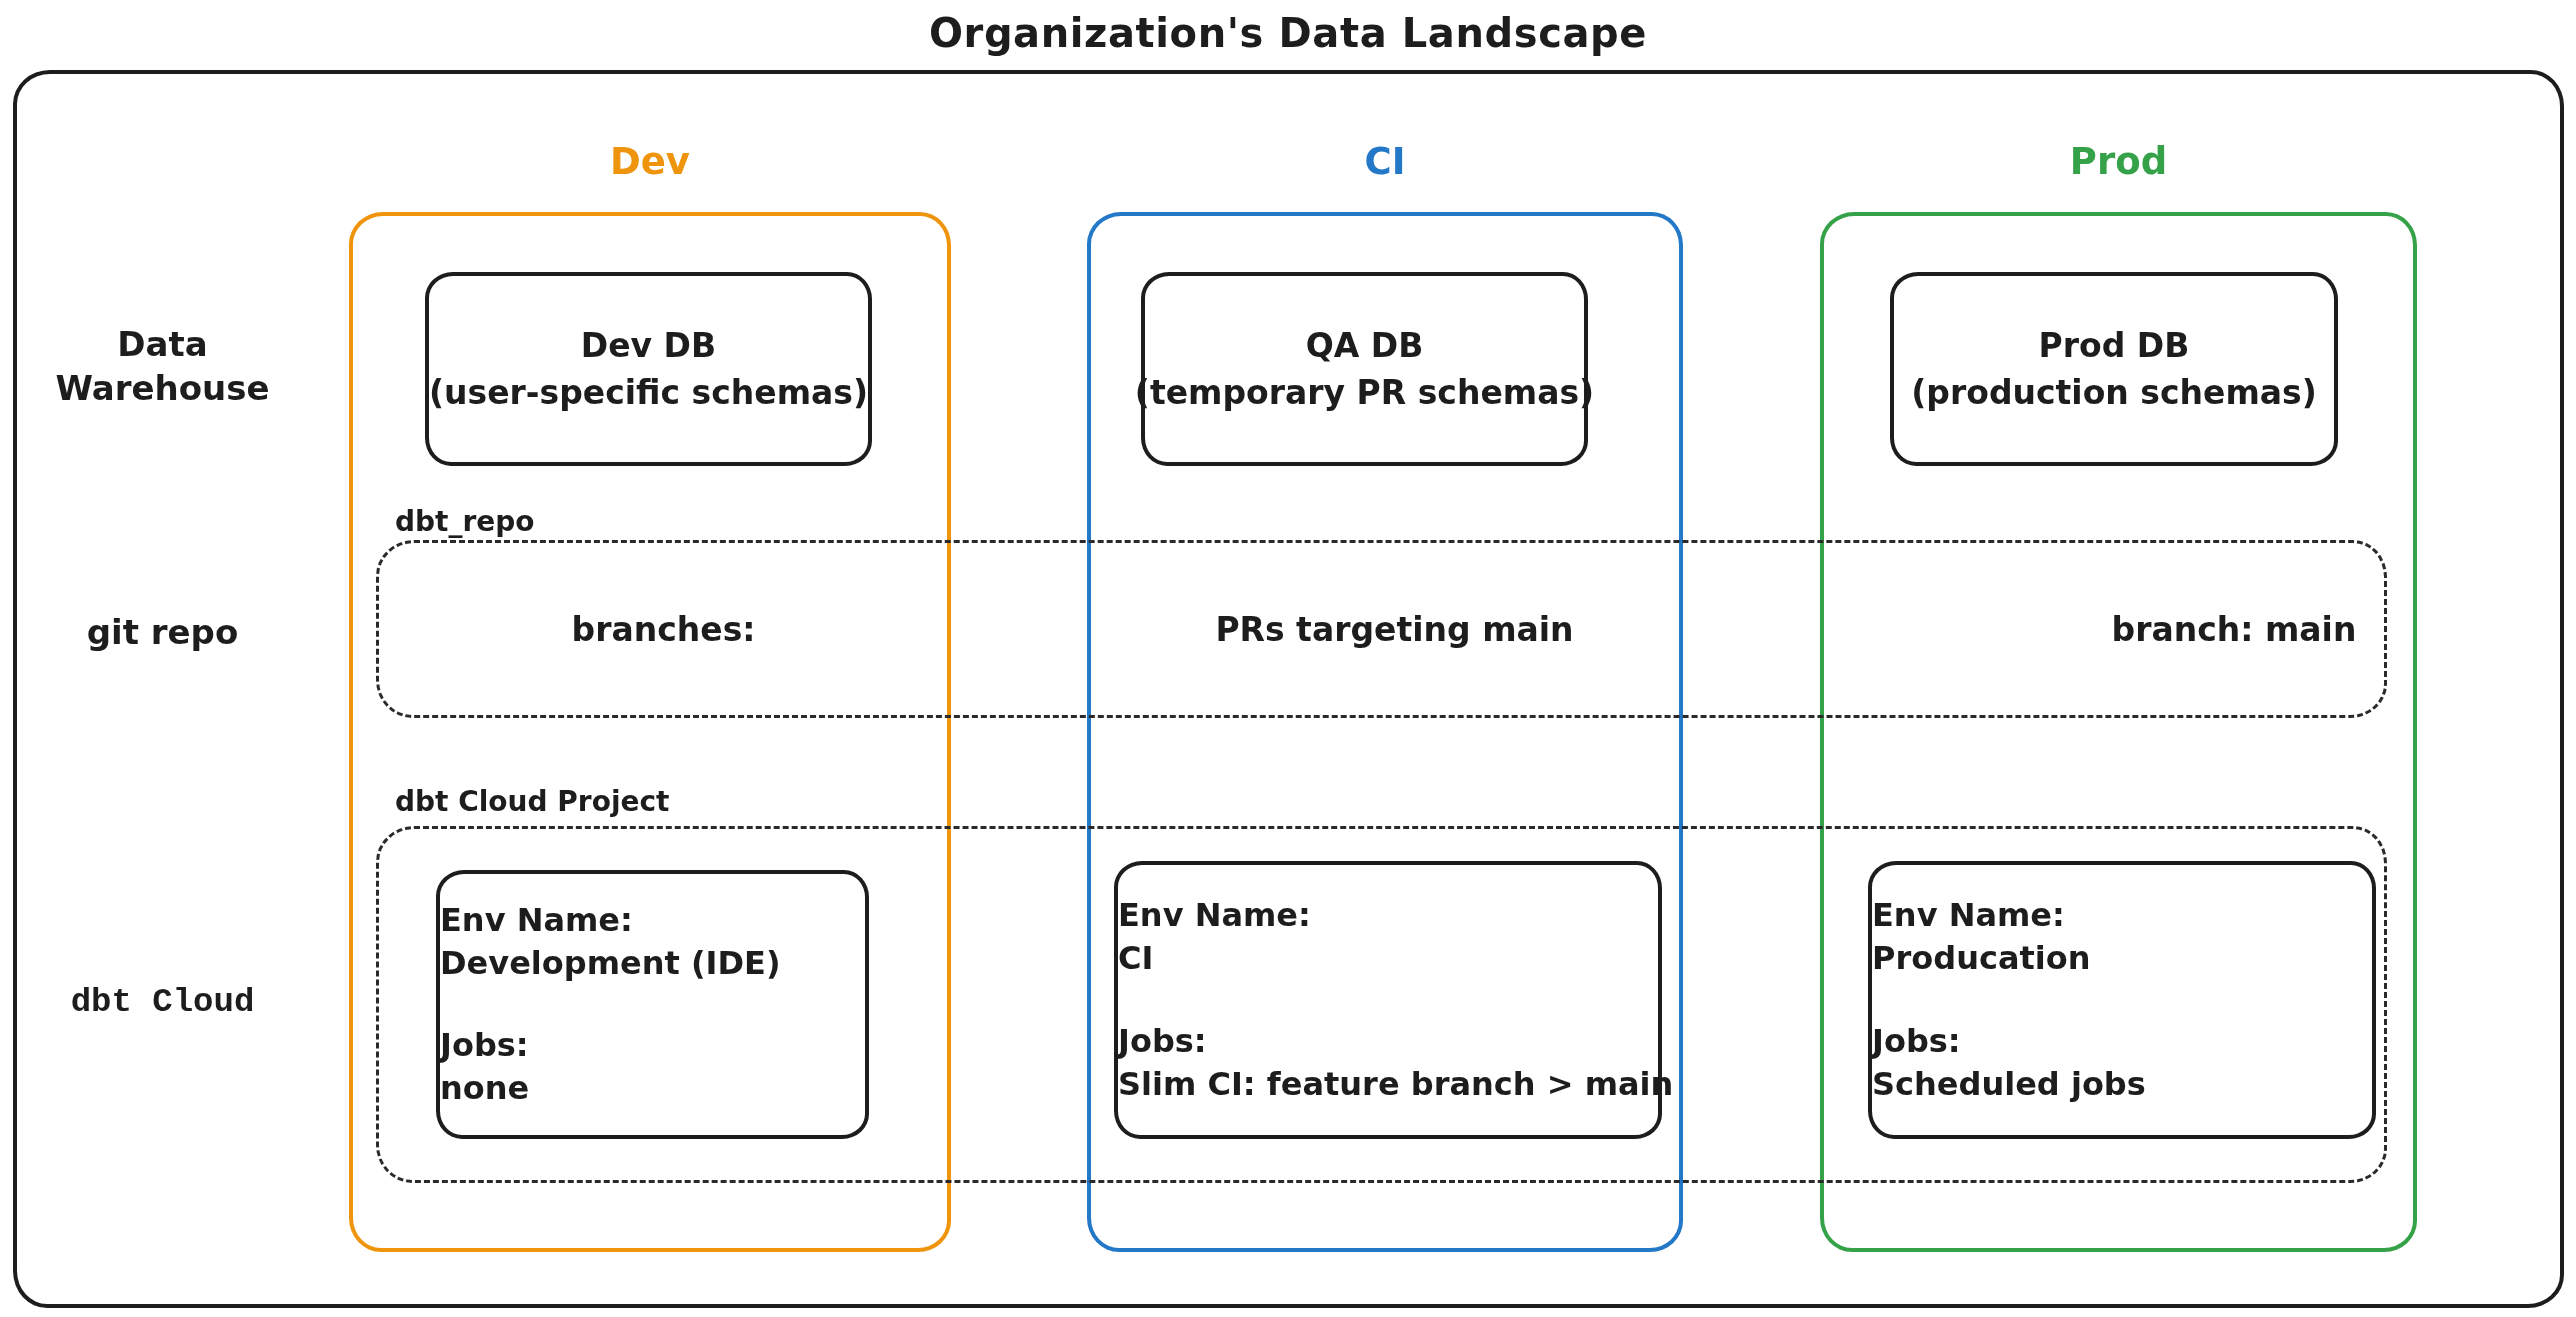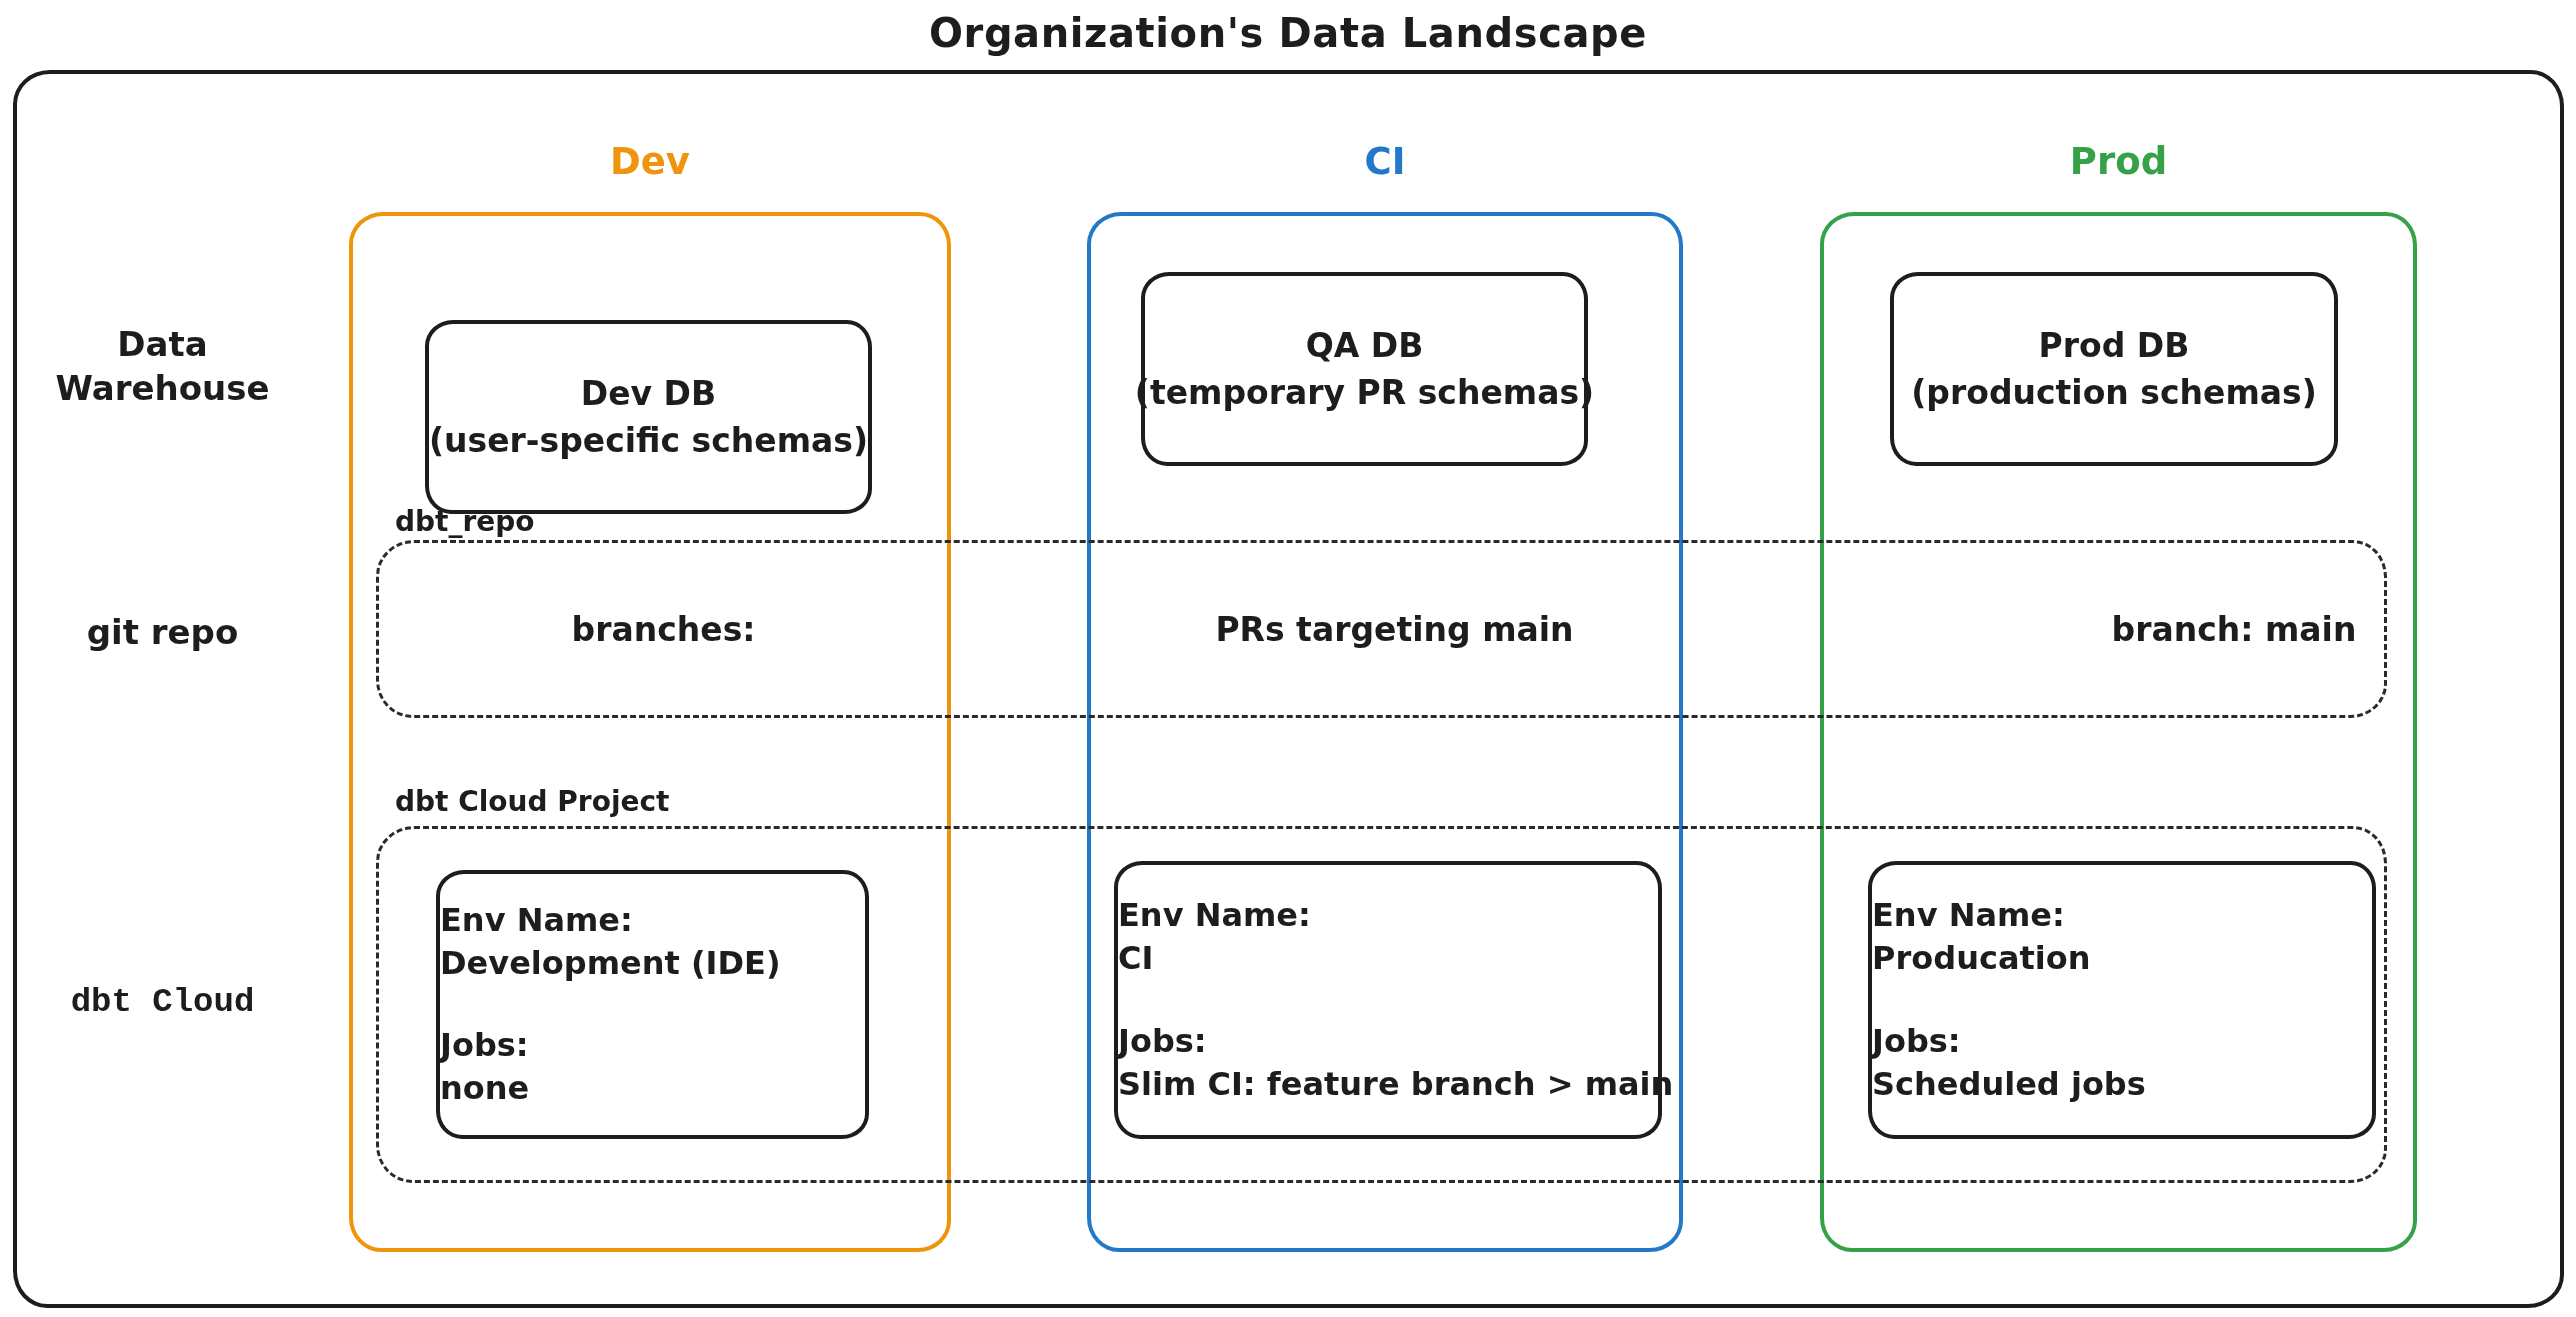--- a/index.html
+++ b/index.html
@@ -48,21 +48,21 @@
   .rl-git { top: 611px; }
   .rl-dbt { top: 981px; font-family: Liberation Mono, monospace; }
 
   .db-box {
     position: absolute; top: 272px; height: 194px;
     border: 4.7px solid #1d1d1d;
     border-radius: 28px 25px 27px 26px / 26px 27px 25px 28px;
     display: flex; flex-direction: column; align-items: center; justify-content: center;
     gap: 8.3px; font-size: 33px; font-weight: 600; text-align: center; white-space: nowrap;
   }
-  .db-dev  { left: 425px;  width: 447px; margin-top: 48px; }
+  .db-dev  { left: 425px;  width: 447px; }
   .db-ci   { left: 1141px; width: 447px; }
   .db-prod { left: 1890px; width: 448px; }
 
   .group-label {
     position: absolute; font-size: 28px; font-weight: 600; height: 36px;
     display: flex; align-items: flex-end;
   }
   .gl-repo    { left: 395px; top: 502px; }
   .gl-project { left: 395px; top: 782px; }
 

